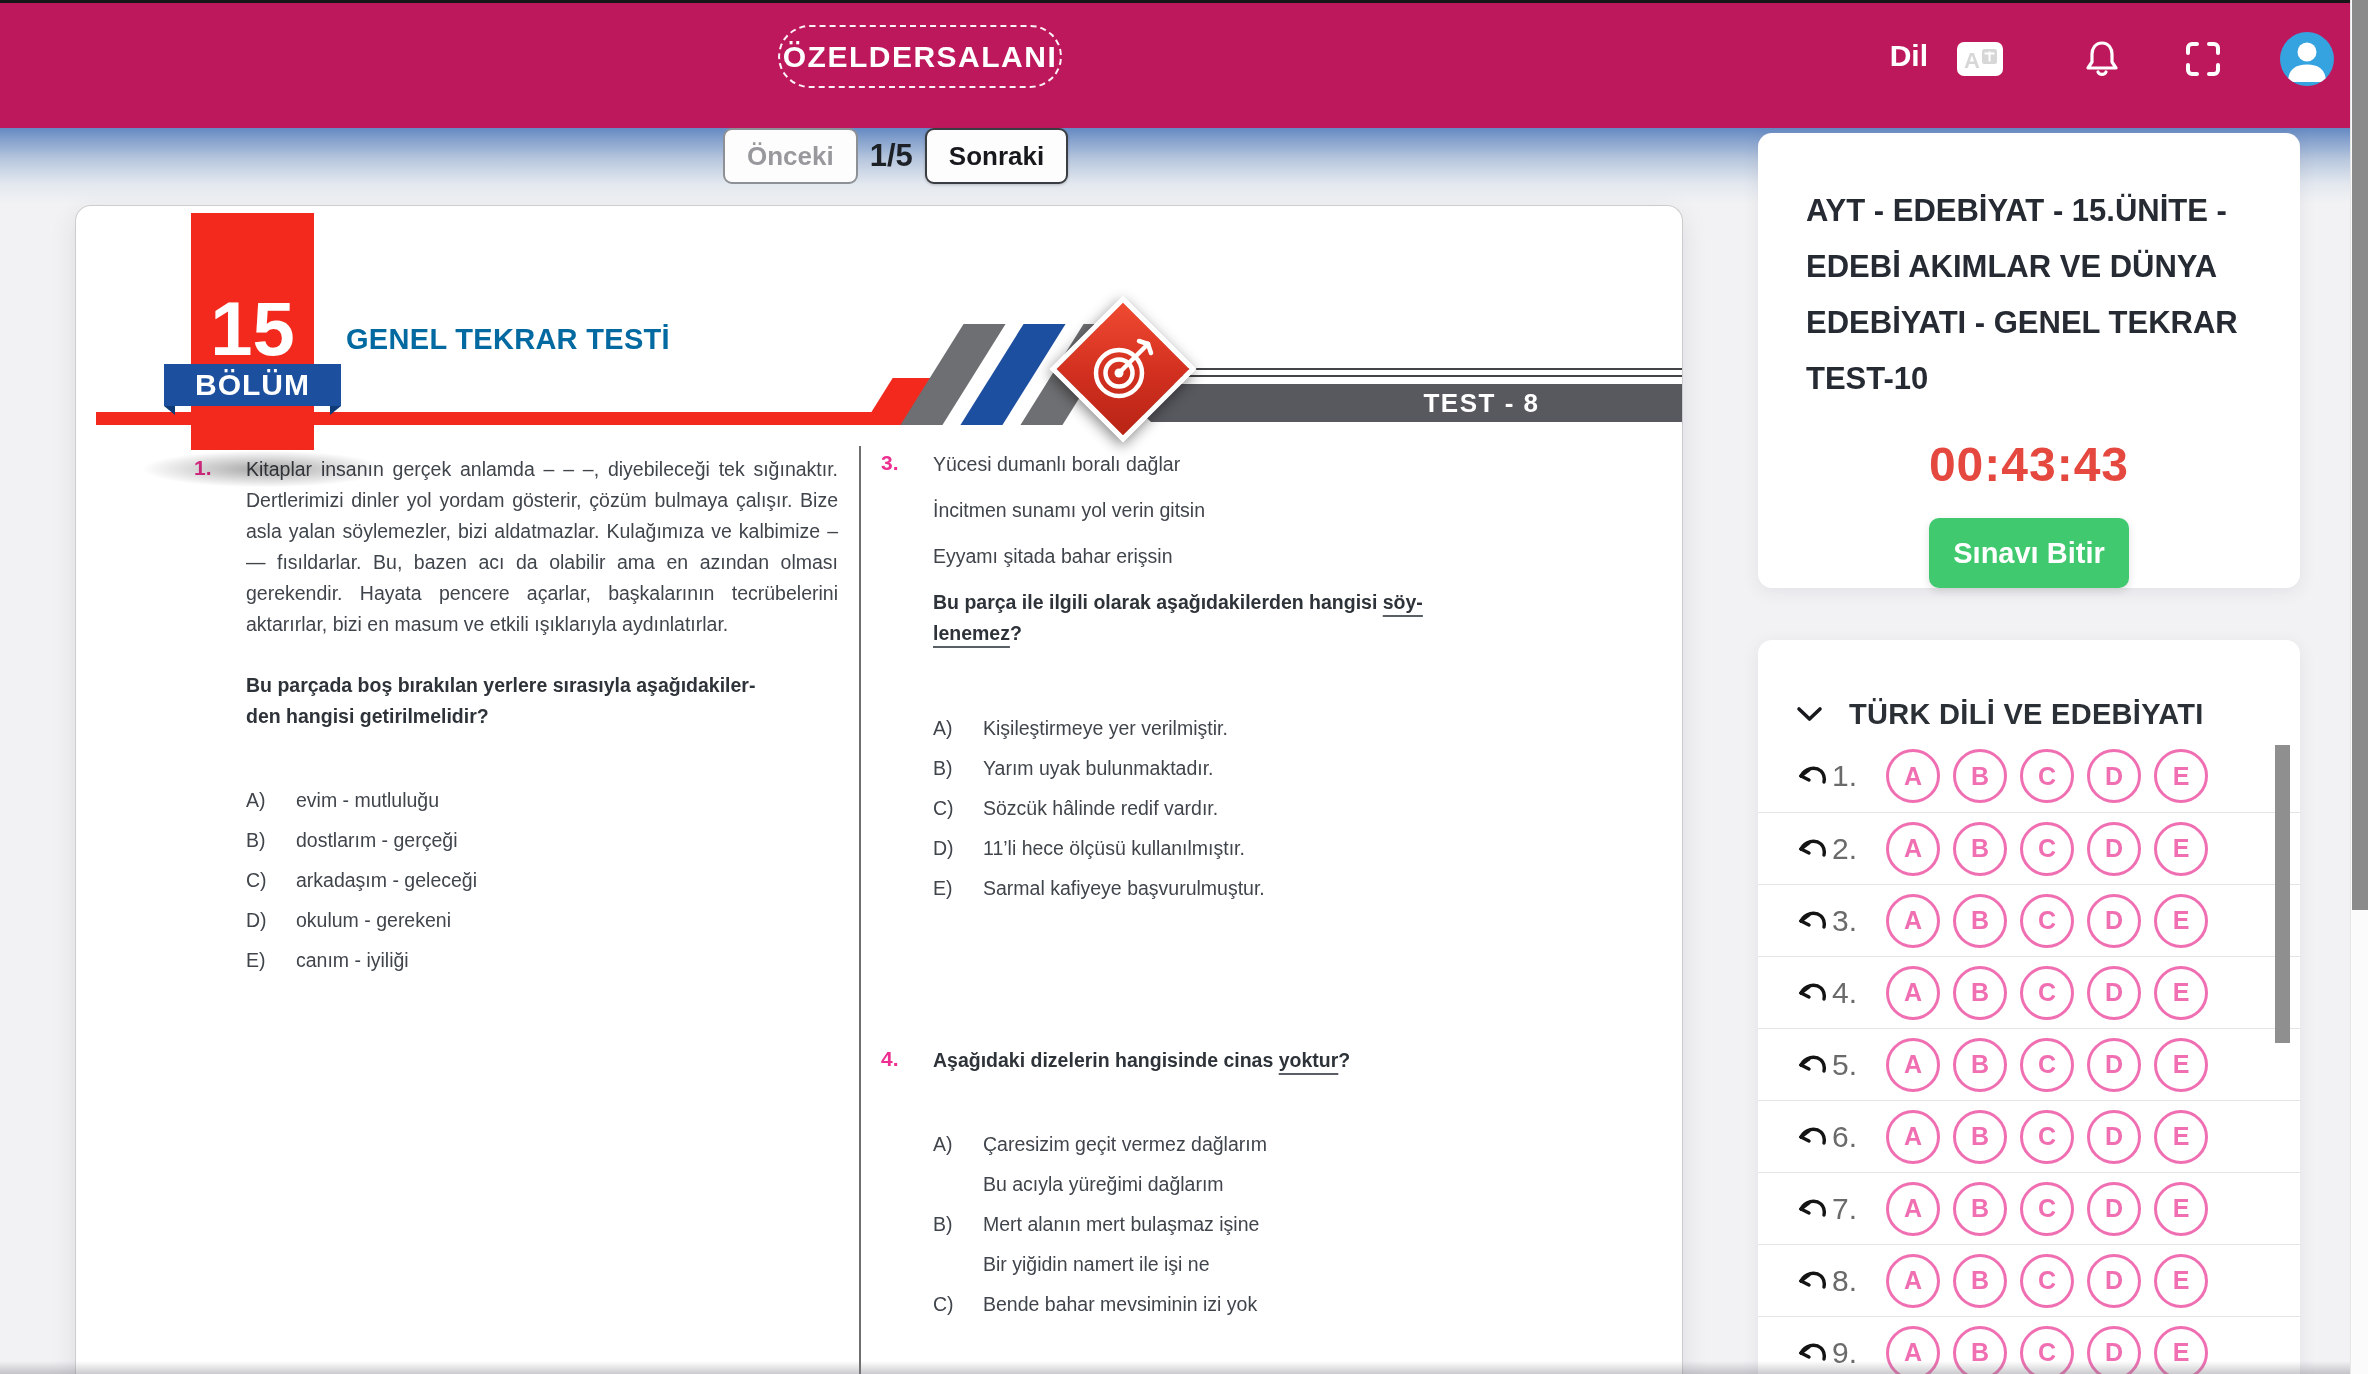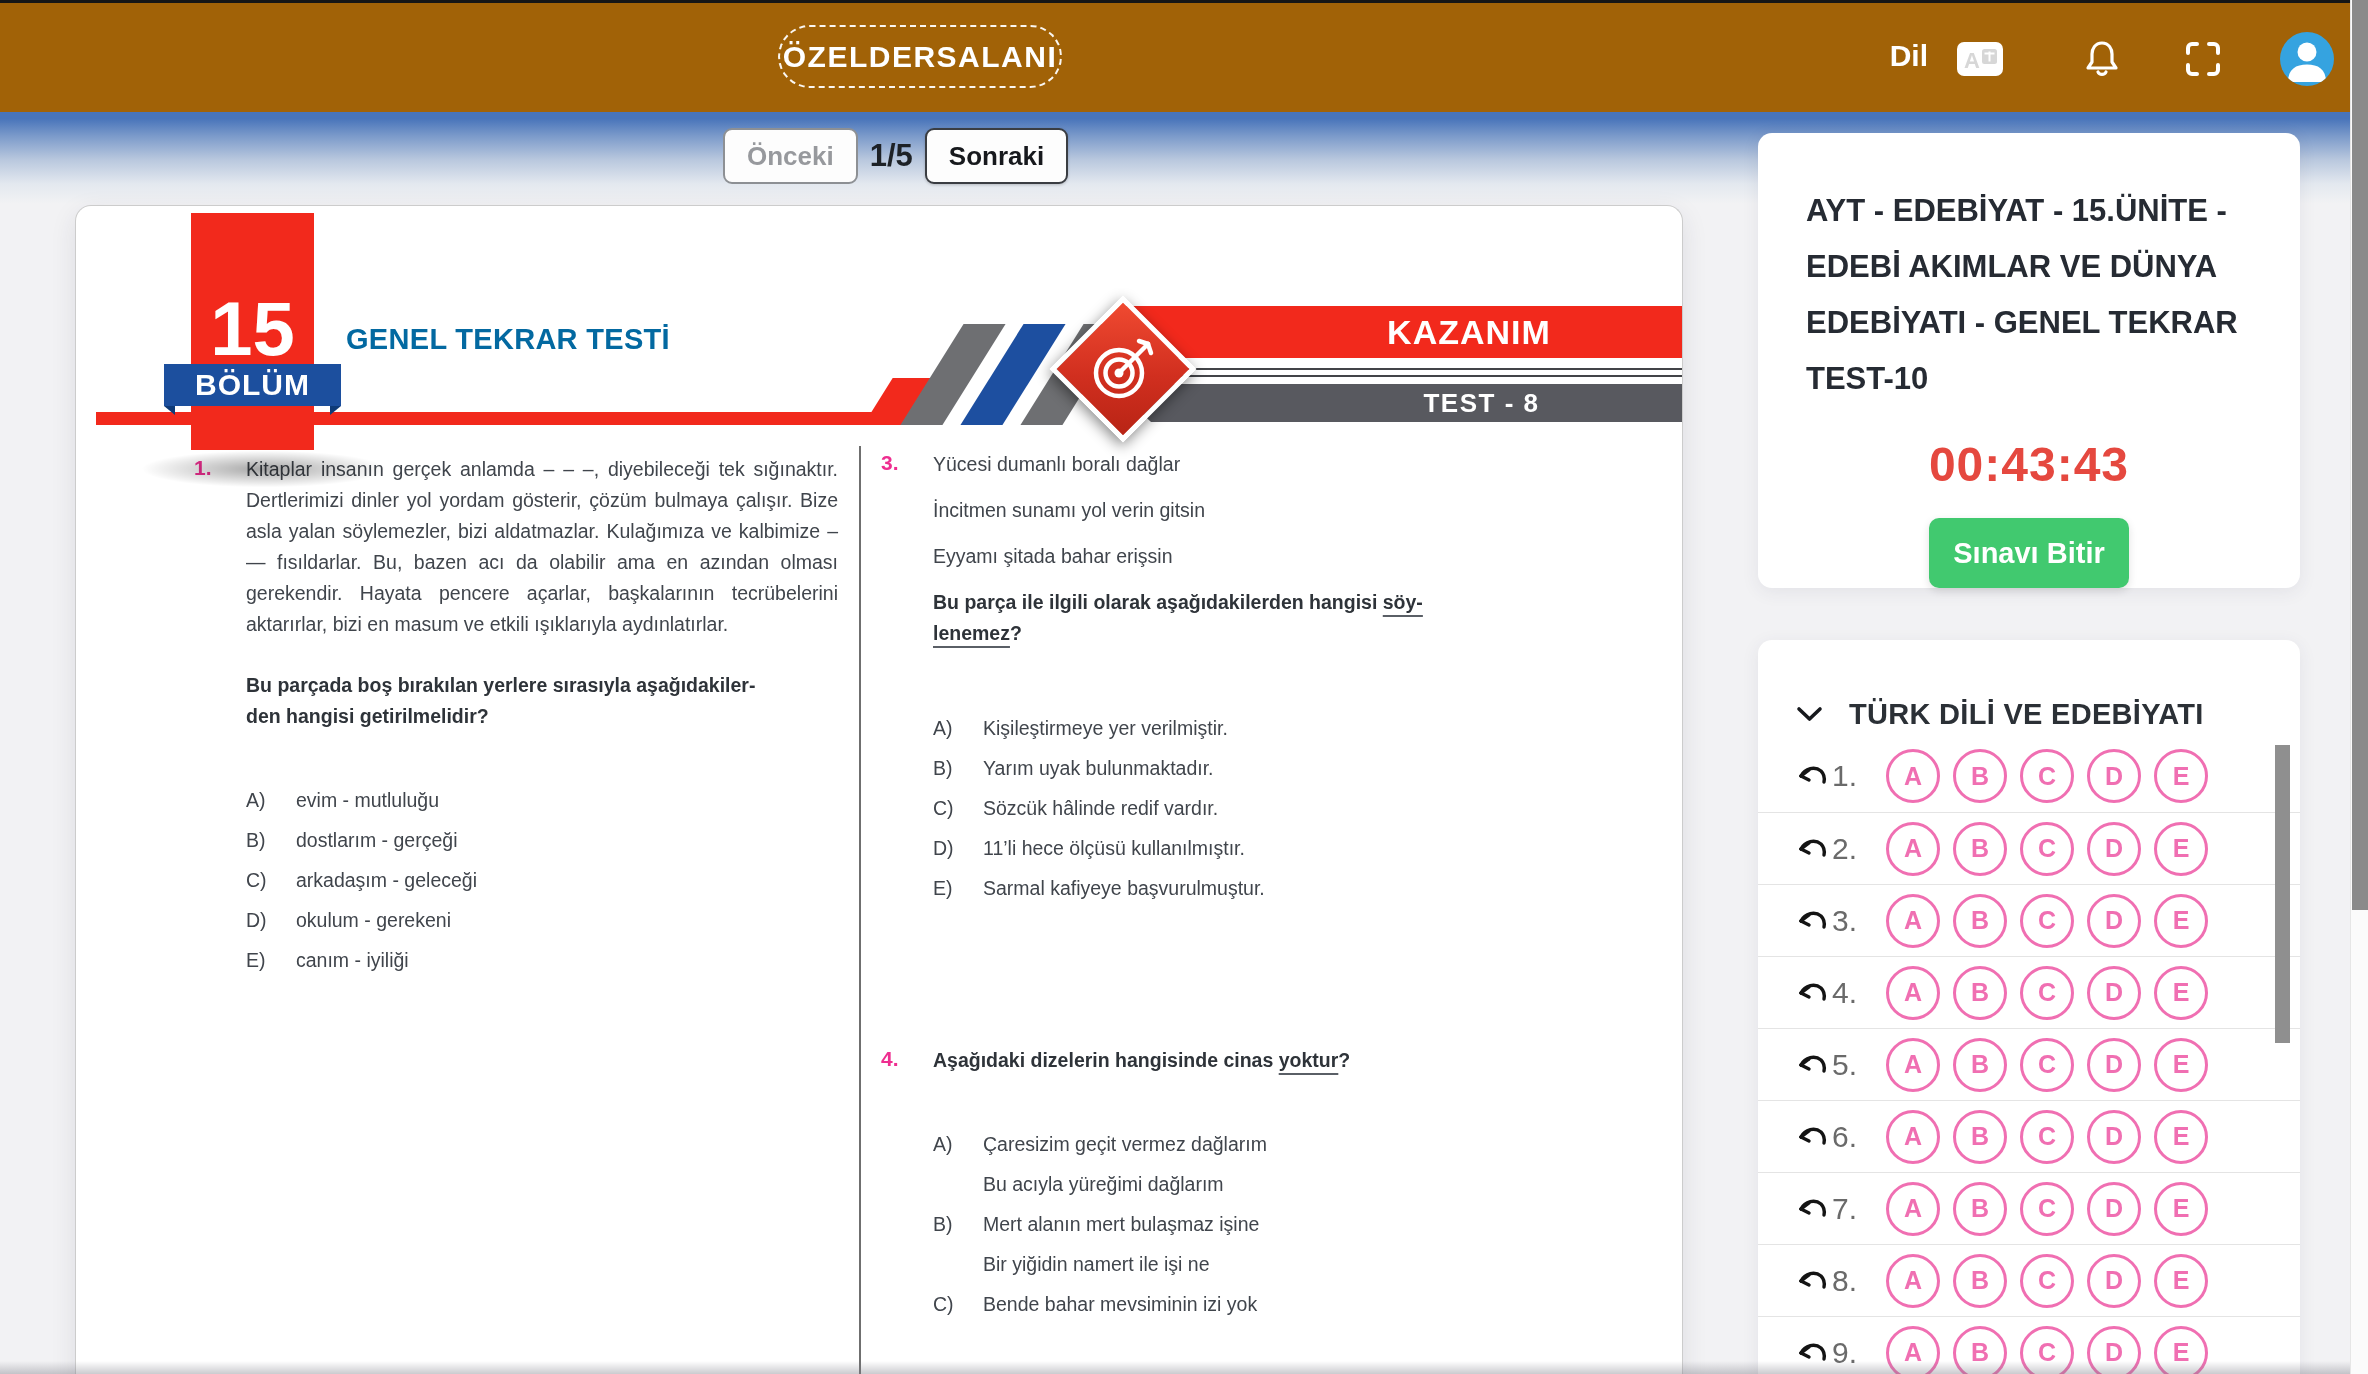--- a/index.html
+++ b/index.html
@@ -1,20 +1,20 @@
 <!DOCTYPE html>
 <html><head>
 <meta charset="utf-8">
 <style>
   * { margin:0; padding:0; box-sizing:border-box; }
   html,body { width:2368px; height:1374px; overflow:hidden; }
   body { position:relative; background:#f2f2f4; font-family:"Liberation Sans", sans-serif; }
 
   
-  .topbar { position:absolute; left:0; top:0; width:100%; height:112px; background:#a16207; border-top:3px solid #161616; z-index:10; }
+  .topbar { position:absolute; left:0; top:0; width:100%; height:128px; background:#be185d; border-top:3px solid #161616; z-index:10; }
   .logo-pill { position:absolute; left:778px; top:22px; width:284px; height:63px; border:2px dashed rgba(255,255,255,.95); border-radius:32px; display:flex; align-items:center; justify-content:center; color:#ffffff; font-size:30px; font-weight:700; letter-spacing:1.5px; }
   .top-right { position:absolute; right:34px; top:0; height:112px; display:flex; align-items:center; gap:0; }
   .lang-box { display:flex; align-items:flex-start; gap:28px; margin-right:78px; cursor:pointer; }
   .lang-label { color:#ffffff; font-size:30px; font-weight:600; }
   .icon-btn { display:flex; align-items:center; justify-content:center; cursor:pointer; }
   .bell-btn { margin-right:62px; }
   .fs-btn { margin-right:58px; }
   .avatar { width:54px; height:54px; border-radius:50%; background:#35a3e0; position:relative; overflow:hidden; cursor:pointer; }
 
   
@@ -166,23 +166,20 @@
   </div>
 
   <h1 class="paper-title">GENEL TEKRAR TESTİ</h1>
   <div class="red-bar"></div>
 
   <div class="stripe s-red"></div>
   <div class="stripe s-g1"></div>
   <div class="stripe s-blue"></div>
   <div class="stripe s-g2"></div>
 
-  <div class="band-red">
-      <span>KAZANIM</span>
-    </div>
   <div class="accent-a"></div>
   <div class="accent-b"></div>
   <div class="band-gray">
       <span>TEST - 8</span>
     </div>
 
   <div class="diamond">
     <svg width="78" height="78" viewBox="0 0 78 78" fill="none" stroke="#ffffff" stroke-width="4.5" stroke-linecap="round">
       <circle cx="35" cy="43" r="23"></circle>
         <circle cx="35" cy="43" r="13.5"></circle>

